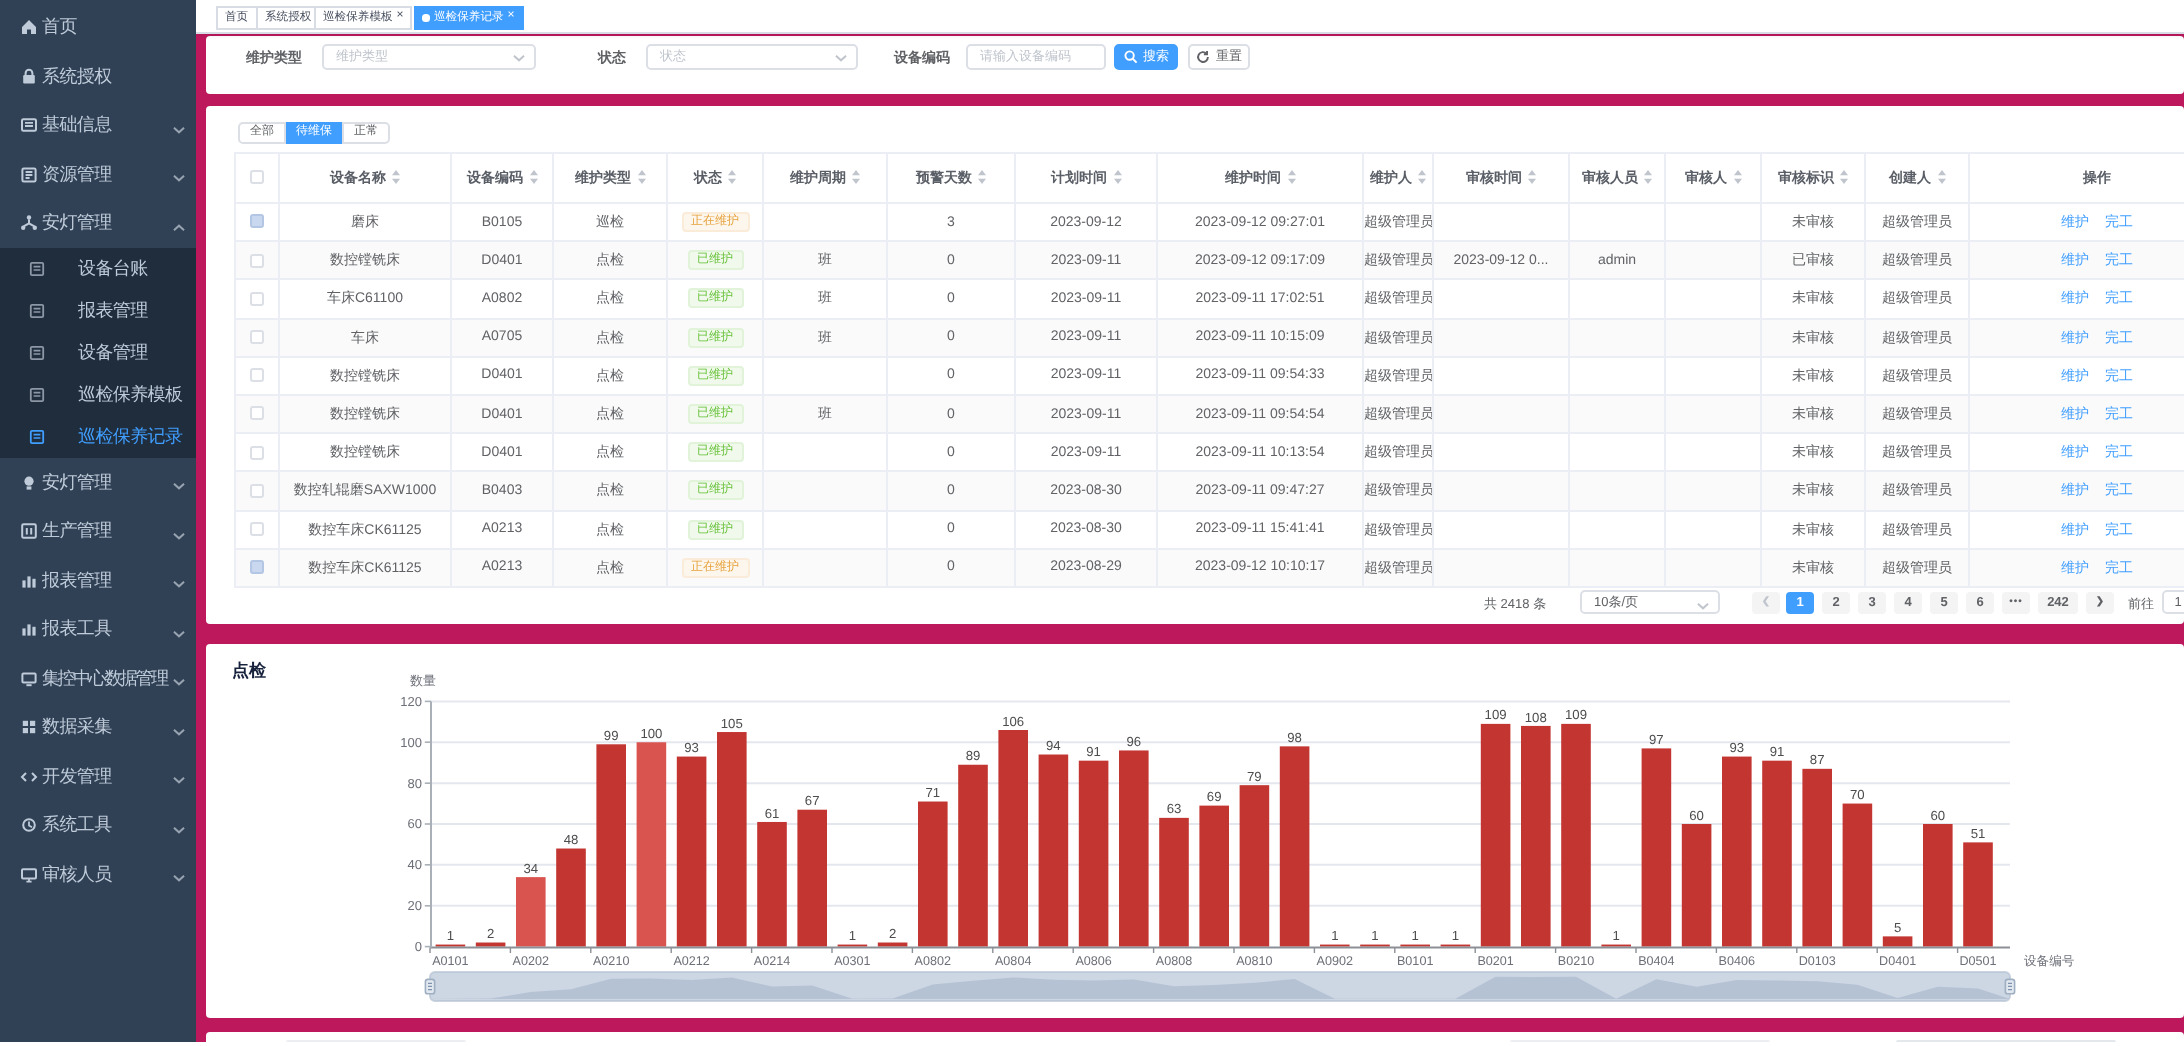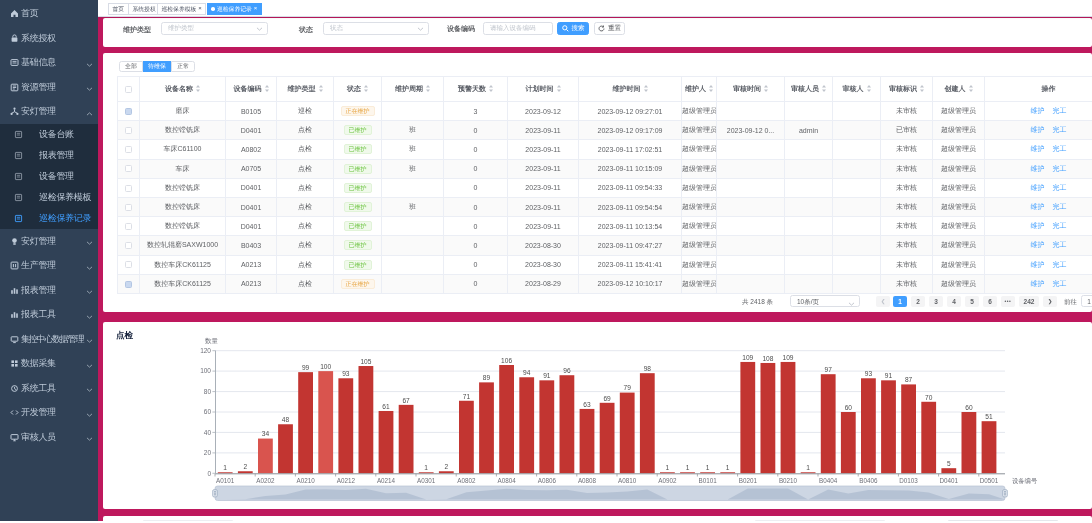--- a/index.html
+++ b/index.html
@@ -258,36 +258,36 @@
           </svg>
         </span>
         <span class="sb-tx">数据采集</span>
         <span class="sb-ch"><svg width="7" height="6" viewBox="0 0 7.2 6">
             <path d="M1 1.8 L3.6 4.2 L6.2 1.8" fill="none" stroke="#97a3b0" stroke-width="1"></path>
           </svg></span>
       </div>
 <div class="sb-item">
         <span class="sb-ic">
           <svg width="9" height="9" viewBox="0 0 9 9">
+            <path d="M3 2.5 L1 4.5 L3 6.5 M6 2.5 L8 4.5 L6 6.5" stroke="#bfcbd9" stroke-width="1" fill="none"></path>
+          </svg>
+        </span>
+        <span class="sb-tx">开发管理</span>
+        <span class="sb-ch"><svg width="7" height="6" viewBox="0 0 7.2 6">
+            <path d="M1 1.8 L3.6 4.2 L6.2 1.8" fill="none" stroke="#97a3b0" stroke-width="1"></path>
+          </svg></span>
+      </div>
+<div class="sb-item">
+        <span class="sb-ic">
+          <svg width="9" height="9" viewBox="0 0 9 9">
             <circle cx="4.5" cy="4.5" r="2.9" fill="none" stroke="#bfcbd9" stroke-width="1"></circle>
             <path d="M4.5 2.8 V4.7 L6 5.6" stroke="#bfcbd9" stroke-width="0.9" fill="none"></path>
           </svg>
         </span>
         <span class="sb-tx">系统工具</span>
-        <span class="sb-ch"><svg width="7" height="6" viewBox="0 0 7.2 6">
-            <path d="M1 1.8 L3.6 4.2 L6.2 1.8" fill="none" stroke="#97a3b0" stroke-width="1"></path>
-          </svg></span>
-      </div>
-<div class="sb-item">
-        <span class="sb-ic">
-          <svg width="9" height="9" viewBox="0 0 9 9">
-            <path d="M3 2.5 L1 4.5 L3 6.5 M6 2.5 L8 4.5 L6 6.5" stroke="#bfcbd9" stroke-width="1" fill="none"></path>
-          </svg>
-        </span>
-        <span class="sb-tx">开发管理</span>
         <span class="sb-ch"><svg width="7" height="6" viewBox="0 0 7.2 6">
             <path d="M1 1.8 L3.6 4.2 L6.2 1.8" fill="none" stroke="#97a3b0" stroke-width="1"></path>
           </svg></span>
       </div>
 <div class="sb-item">
         <span class="sb-ic">
           <svg width="9" height="9" viewBox="0 0 9 9">
             <rect x="1" y="1.6" width="7" height="4.6" rx="0.5" fill="none" stroke="#bfcbd9" stroke-width="1"></rect>
             <path d="M3.2 7.8 h2.6 M4.5 6.2 v1.6" stroke="#bfcbd9" stroke-width="0.9"></path>
           </svg>

